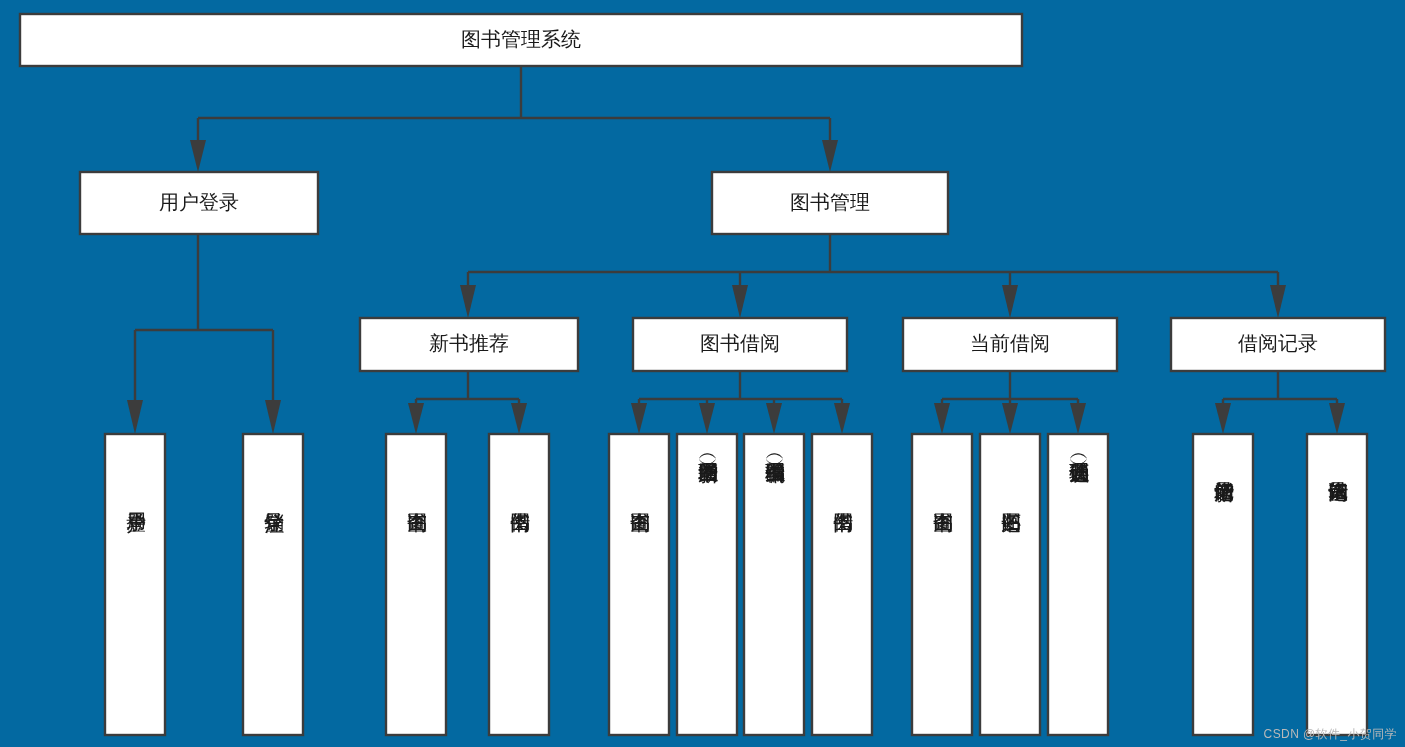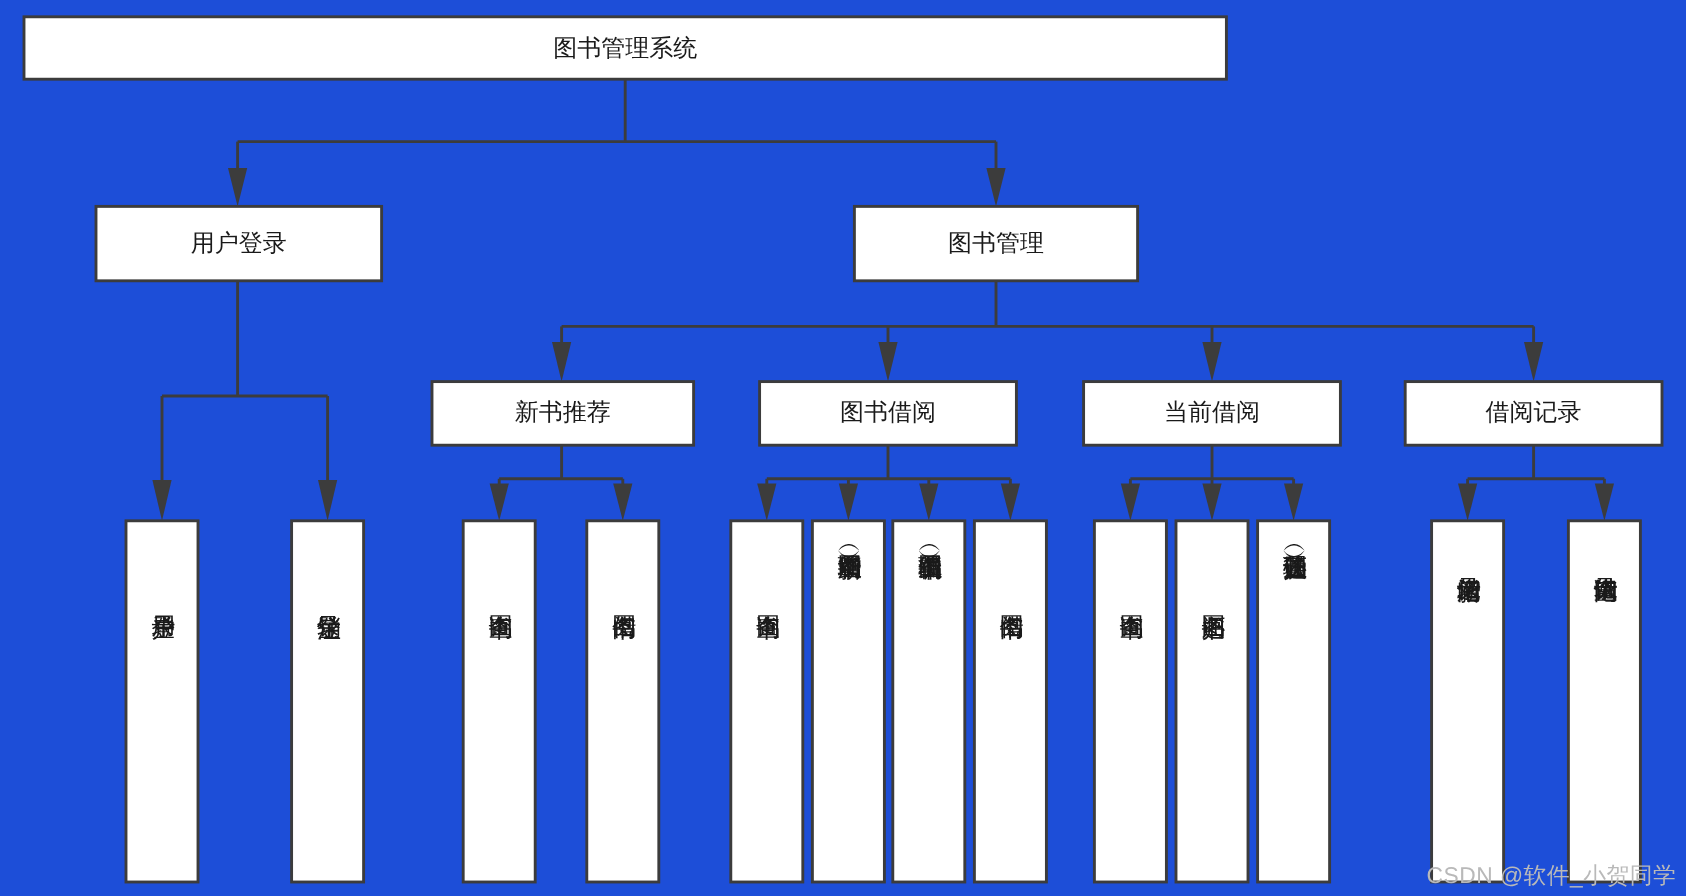--- a/index.html
+++ b/index.html
@@ -10,21 +10,21 @@
   body {
     width: 1405px;
     height: 747px;
     font-family: "Liberation Sans", "DejaVu Sans", sans-serif;
     overflow: hidden;
   }
   #diagram-root {
     position: relative;
     width: 1405px;
     height: 747px;
-    background: #1d4ed8;
+    background: #0369a1;
   }
   svg.flow {
     position: absolute;
     top: 0;
     left: 0;
     width: 1405px;
     height: 747px;
   }
   .node-box {
     fill: #ffffff;
@@ -54,21 +54,21 @@
     font-size: 20px;
     text-anchor: middle;
     writing-mode: vertical-rl;
     glyph-orientation-vertical: 0;
   }
   .watermark {
     position: absolute;
     right: 8px;
     bottom: 4px;
     font-family: "Liberation Sans", "DejaVu Sans", sans-serif;
-    font-size: 19px;
+    font-size: 12px;
     color: #b9b9b9;
     letter-spacing: 0.4px;
     white-space: nowrap;
     user-select: none;
   }
 </style>
 </head>
 <body>
 
 <div id="diagram-root">

